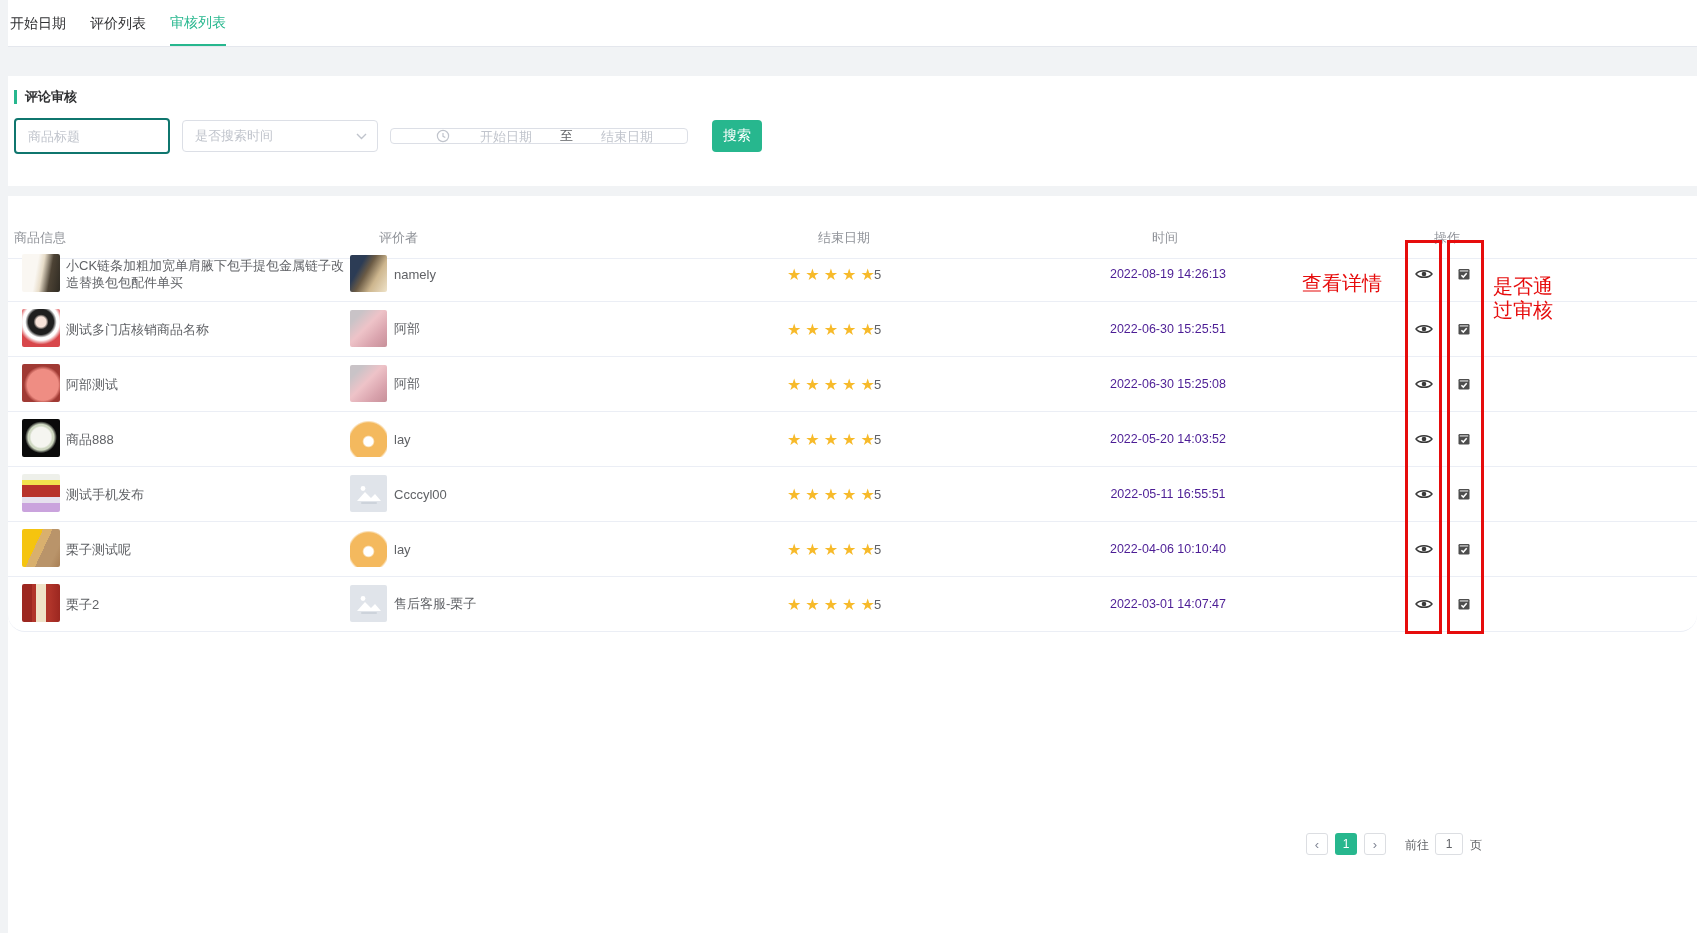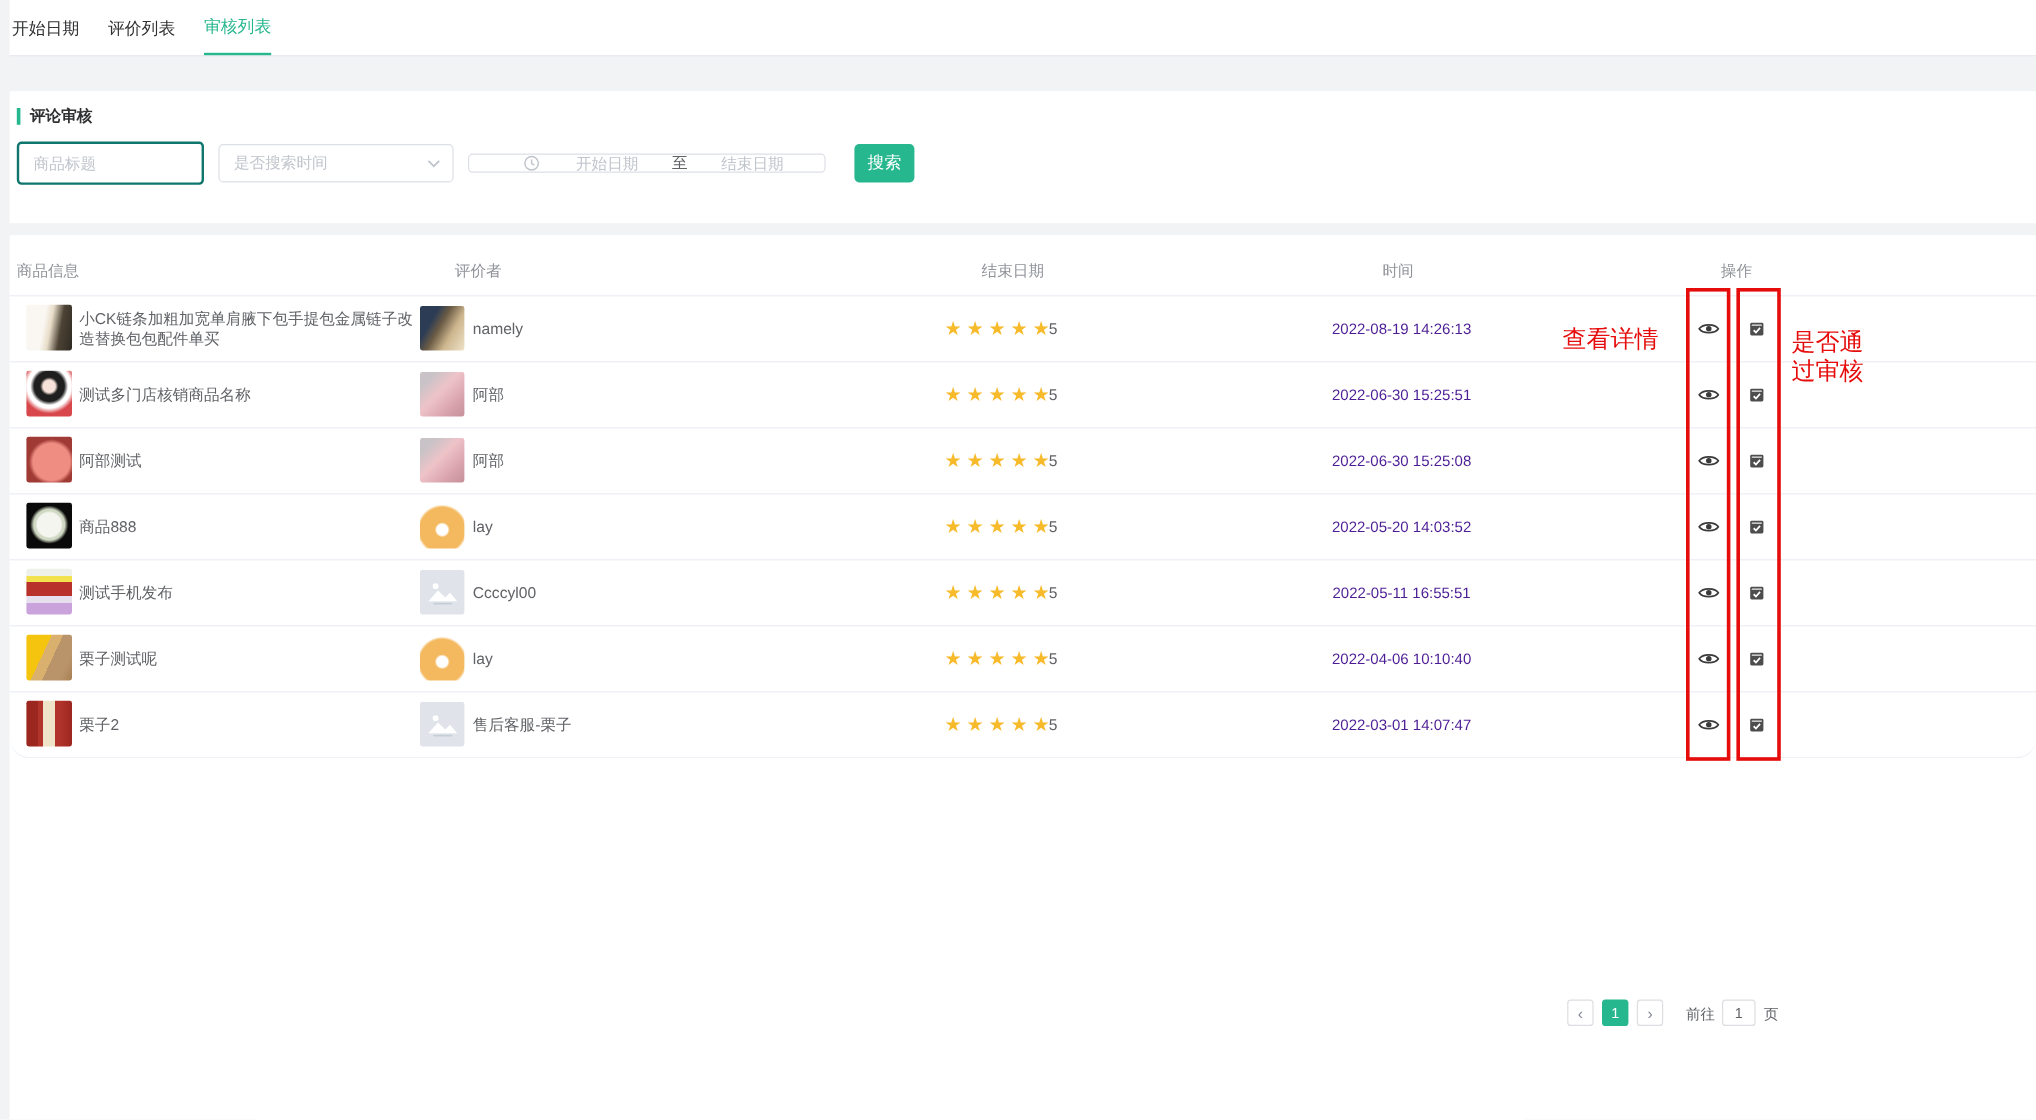--- a/index.html
+++ b/index.html
@@ -35,21 +35,21 @@
   .daterange{width:298px;height:16px;box-sizing:border-box;border:1px solid #dcdfe6;border-radius:4px;
              display:flex;align-items:center;padding:0 10px;margin-right:24px;background:#fff;justify-content:flex-end;}
   .daterange input{border:none;outline:none;font-size:13px;color:#606266;width:96px;text-align:center;background:transparent;}
   .daterange input::placeholder{color:#c0c4cc;}
   .daterange .sep{font-size:13px;color:#606266;padding:0 4px;}
   .btn-search{width:50px;height:32px;border:none;border-radius:4px;background:#27b78e;color:#fff;
               font-size:14px;cursor:pointer;font-family:inherit;}
 
   
   .tablecard{left:8px;top:196px;right:0;bottom:0;}
-  .thead{position:absolute;left:0;top:0;right:0;height:50px;border-bottom:1px solid #ebeef5;}
+  .thead{position:absolute;left:0;top:12px;right:0;height:50px;border-bottom:1px solid #ebeef5;}
   .th{position:absolute;top:21px;font-size:13px;color:#909399;}
   .th-product{left:6px;}
   .th-reviewer{left:371px;}
   .th-rating{left:810px;}
   .th-time{left:1144px;}
   .th-action{left:1426px;}
 
   .trow{position:absolute;left:0;right:0;height:55px;border-bottom:1px solid #ebeef5;padding-left:24px;}
   .thumb{position:absolute;left:14px;top:8px;width:38px;height:38px;border-radius:2px;background:#eee;overflow:hidden;}
   .ptitle{position:absolute;left:58px;top:50%;transform:translateY(-50%);width:286px;

